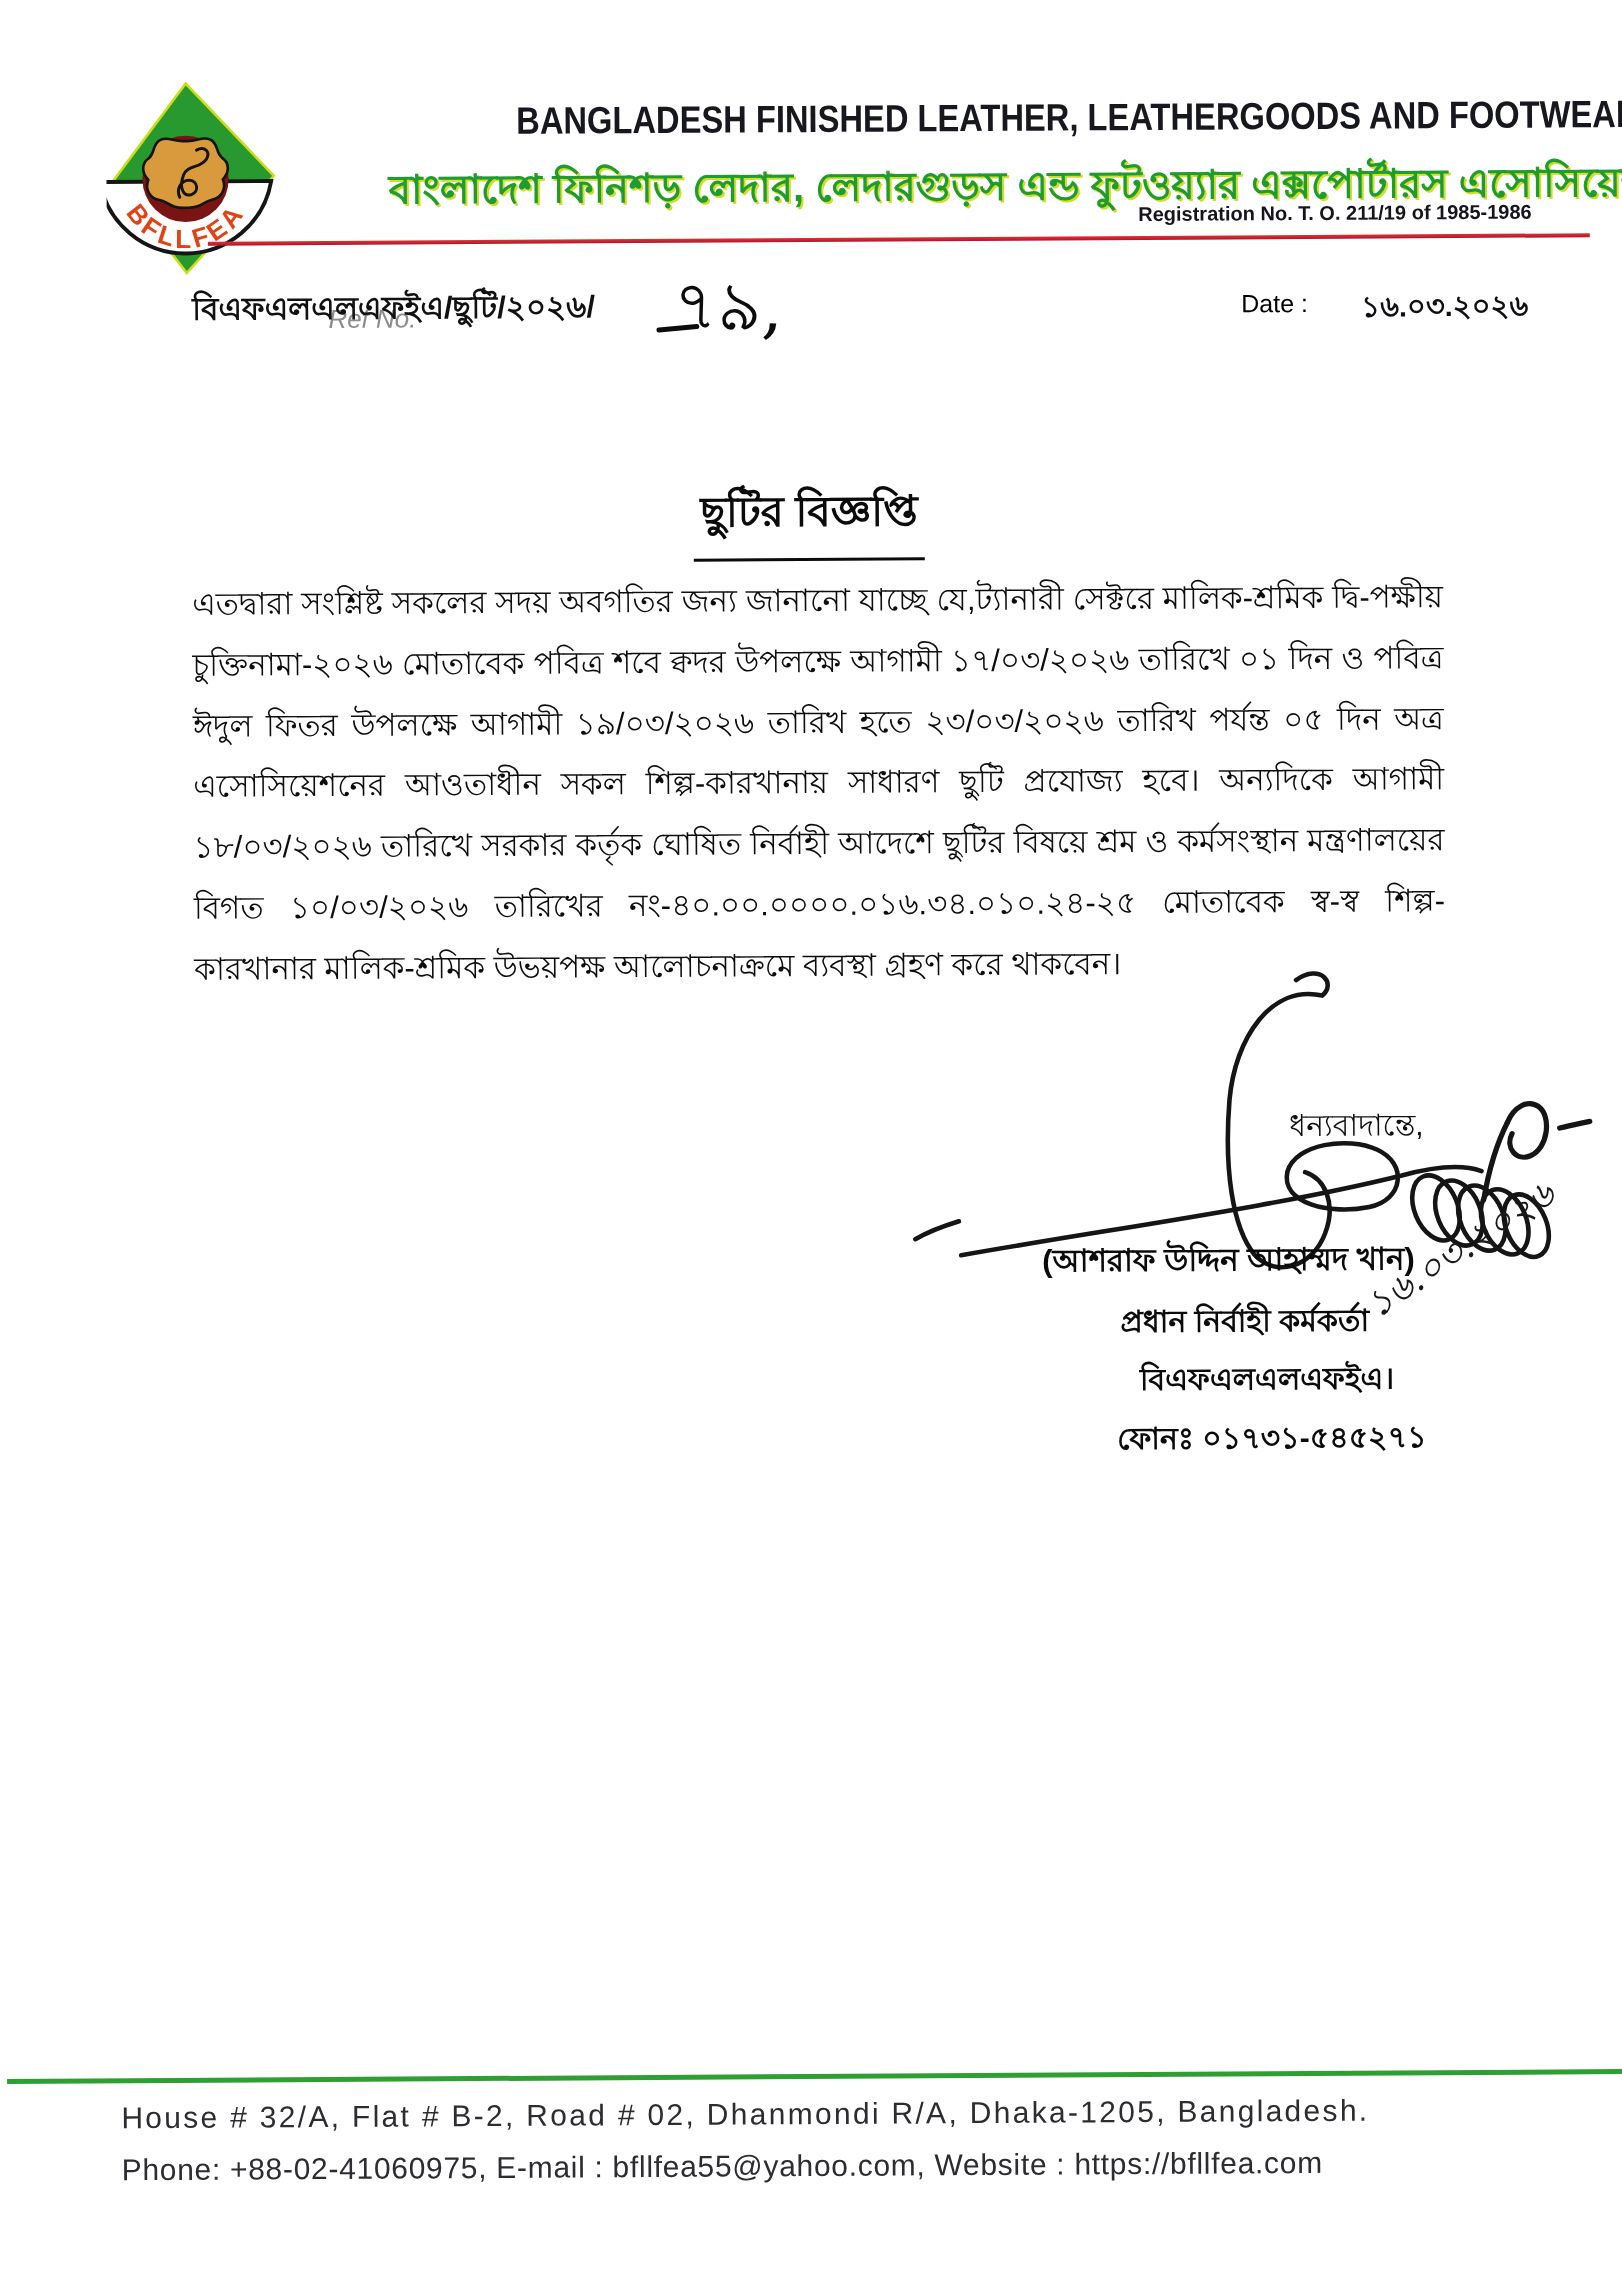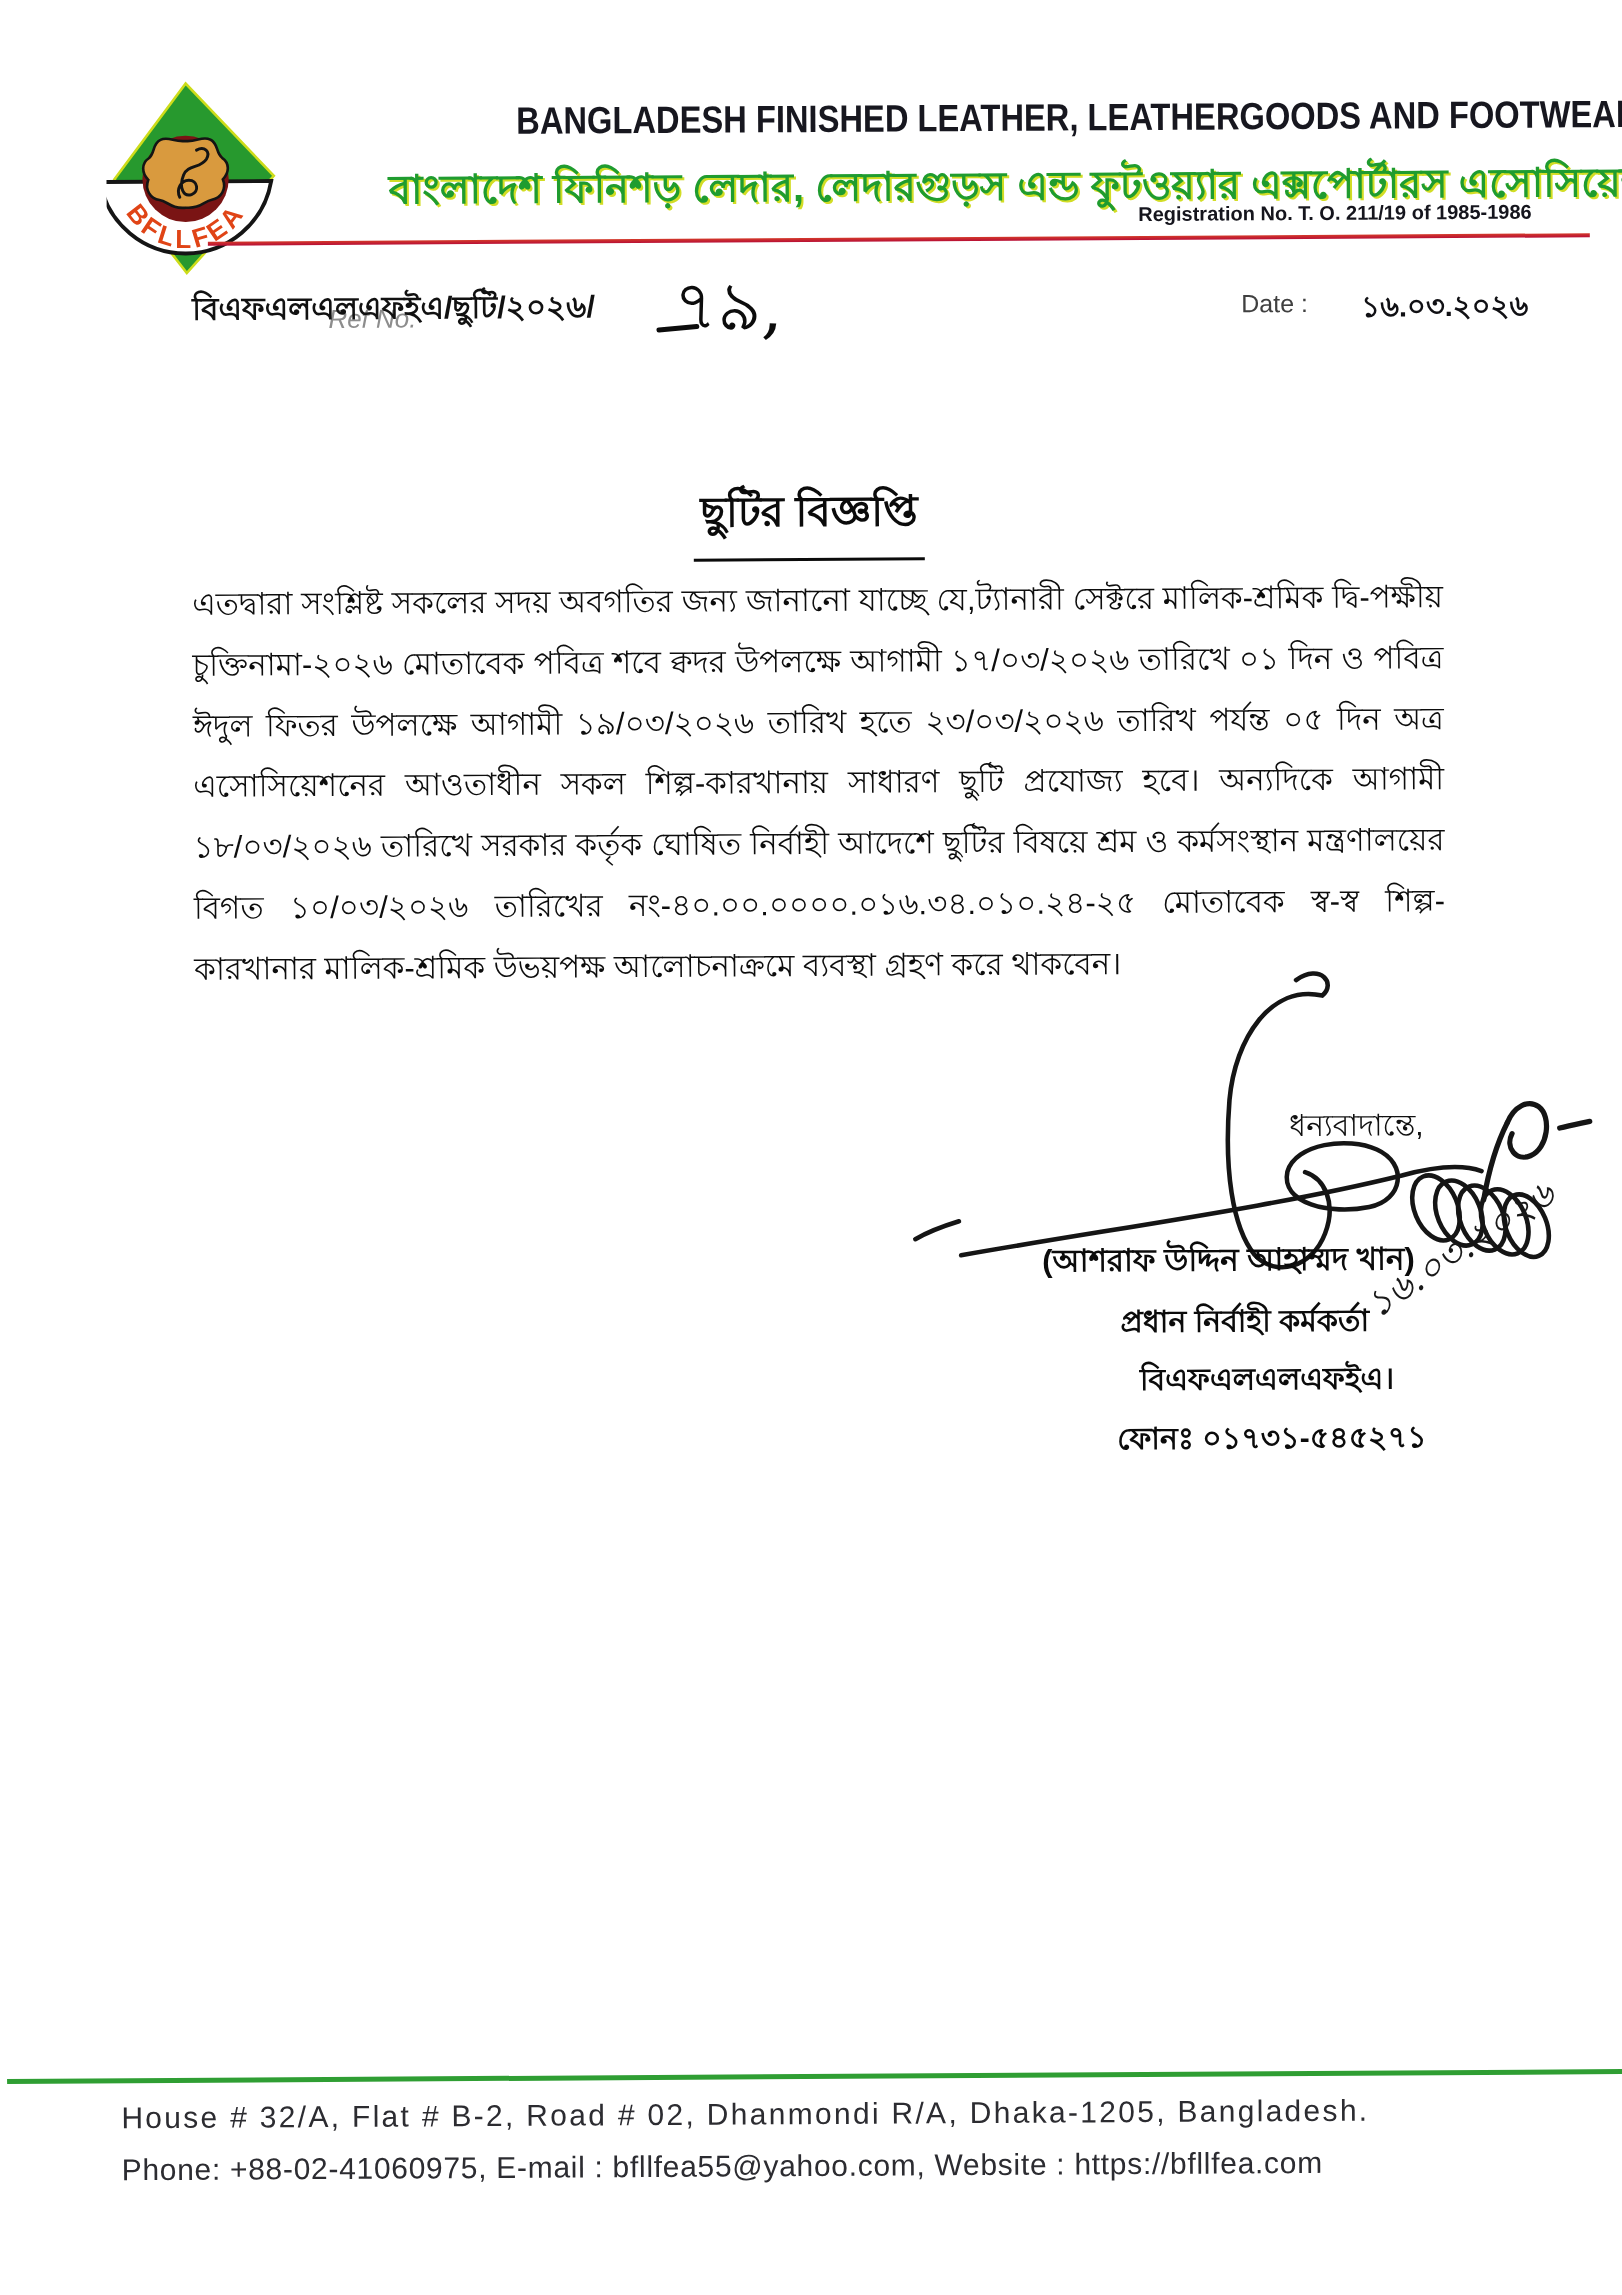--- a/index.html
+++ b/index.html
@@ -28,21 +28,21 @@
   .maroon-line{left:212px;top:238px;width:1382px;height:3.9px;background:linear-gradient(#d43a2a,#b80f36);}
 
   
   .ref-label{left:332px;top:301px;font-size:26px;color:#8d8d8d;z-index:1;font-style:italic;}
   .ref-printed{left:196px;top:281px;font-size:31px;font-weight:bold;color:#111;z-index:2;}
   .ref-hand{
     left:677px;top:253px;font-size:68px;color:#0c0c0c;z-index:3;
     font-family:"DejaVu Serif","Liberation Serif",serif;transform:rotate(2deg);
   }
   .ref-hand-dash{left:660px;top:325px;width:43px;height:5.2px;background:#0c0c0c;transform:rotate(-5deg);border-radius:2.6px;z-index:3;}
-  .date-label{left:1245px;top:292px;font-size:25px;color:#404040;}
+  .date-label{left:1245px;top:292px;font-size:25px;color:#000000;}
   .date-value{left:1365px;top:287px;font-size:29px;font-weight:bold;color:#101014;}
 
   
   .notice-title-wrap{left:0;top:479px;width:1623px;text-align:center;}
   .notice-title{
     display:inline-block;font-size:42px;font-weight:bold;color:#0b0b0b;
     border-bottom:3.9px solid #0b0b0b;padding:0 6.5px 7.9px 6.5px;
   }
   .body-text{
     left:194px;top:571px;width:1251px;

